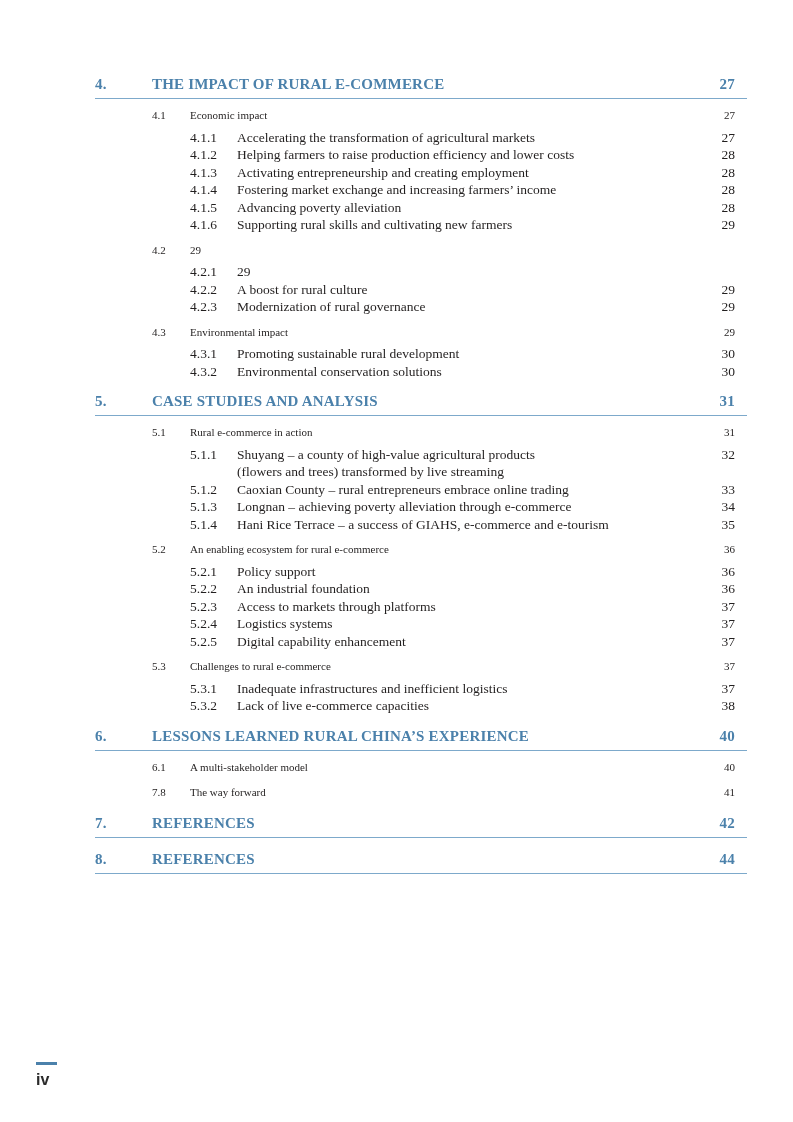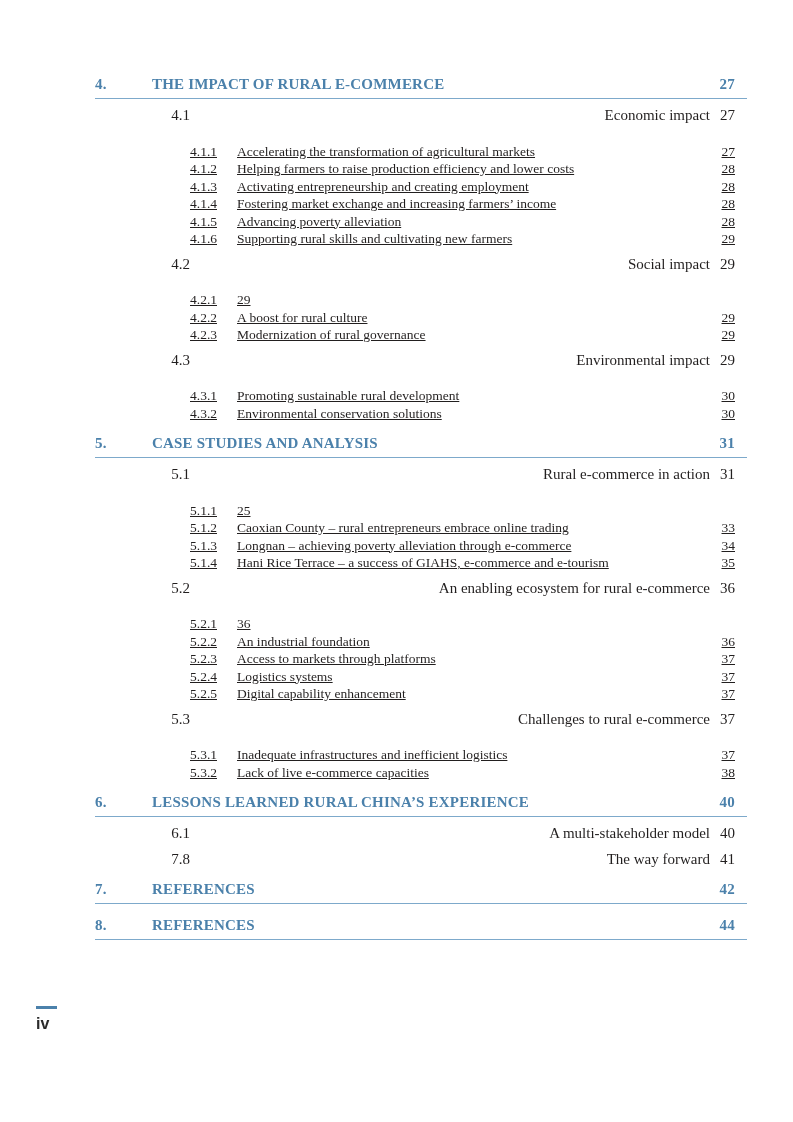--- a/index.html
+++ b/index.html
@@ -35,46 +35,45 @@
     padding-right: 12px;
   }
   .ch-num { flex: none; width: 57px; }
   .ch-title { flex: 1; }
   .ch-page { flex: none; }
   
   .section { margin-top: 8px; }
   .section-row {
     display: flex;
     align-items: baseline;
-    font-size: 15px;
+    font-size: 11px;
     line-height: 17.5px;
     padding-left: 57px;
-    text-align: right;
   }
   .sec-num { flex: none; width: 38px; }
   .sec-title { flex: 1; padding-right: 10px; }
   .sec-page { flex: none; }
   
-  .subsections { margin-top: 18px; text-decoration: underline; }
+  .subsections { margin-top: 4px; }
   .sub-row {
     display: flex;
     align-items: baseline;
     font-size: 13.5px;
     line-height: 17.5px;
     padding-left: 95px;
   }
   .ssec-num { flex: none; width: 47px; }
   .ssec-title { flex: 1; padding-right: 10px; }
   .ssec-page { flex: none; }
   .t-line { line-height: 17.5px; }
   
   .footer {
     position: absolute;
     left: 36px;
-    top: 1006px;
+    top: 1062px;
   }
   .footer-bar {
     width: 21px;
     height: 3px;
     background: var(--accent, #4b81ab);
     margin-bottom: 6px;
   }
   .footer-page {
     font-family: "Liberation Sans", sans-serif;
     font-weight: bold;
@@ -140,21 +139,20 @@
               <span class="ssec-title">
                 <div class="t-line">Supporting rural skills and cultivating new farmers</div>
               </span>
               <span class="ssec-page">29</span>
             </div>
           </div>
         </div>
         <div class="section">
           <div class="section-row">
             <span class="sec-num">4.2</span>
-            <span class="sec-title">Social impact</span>
             <span class="sec-page">29</span>
           </div>
           <div class="subsections">
             <div class="sub-row">
               <span class="ssec-num">4.2.1</span>
               <span class="ssec-page">29</span>
             </div>
             <div class="sub-row">
               <span class="ssec-num">4.2.2</span>
               <span class="ssec-title">
@@ -203,21 +201,25 @@
         </div>
         <div class="section">
           <div class="section-row">
             <span class="sec-num">5.1</span>
             <span class="sec-title">Rural e-commerce in action</span>
             <span class="sec-page">31</span>
           </div>
           <div class="subsections">
             <div class="sub-row">
               <span class="ssec-num">5.1.1</span>
-              <span class="ssec-page">25</span>
+              <span class="ssec-title">
+                <div class="t-line">Shuyang – a county of high-value agricultural products</div>
+                <div class="t-line">(flowers and trees) transformed by live streaming</div>
+              </span>
+              <span class="ssec-page">32</span>
             </div>
             <div class="sub-row">
               <span class="ssec-num">5.1.2</span>
               <span class="ssec-title">
                 <div class="t-line">Caoxian County – rural entrepreneurs embrace online trading</div>
               </span>
               <span class="ssec-page">33</span>
             </div>
             <div class="sub-row">
               <span class="ssec-num">5.1.3</span>
@@ -237,20 +239,23 @@
         </div>
         <div class="section">
           <div class="section-row">
             <span class="sec-num">5.2</span>
             <span class="sec-title">An enabling ecosystem for rural e-commerce</span>
             <span class="sec-page">36</span>
           </div>
           <div class="subsections">
             <div class="sub-row">
               <span class="ssec-num">5.2.1</span>
+              <span class="ssec-title">
+                <div class="t-line">Policy support</div>
+              </span>
               <span class="ssec-page">36</span>
             </div>
             <div class="sub-row">
               <span class="ssec-num">5.2.2</span>
               <span class="ssec-title">
                 <div class="t-line">An industrial foundation</div>
               </span>
               <span class="ssec-page">36</span>
             </div>
             <div class="sub-row">

